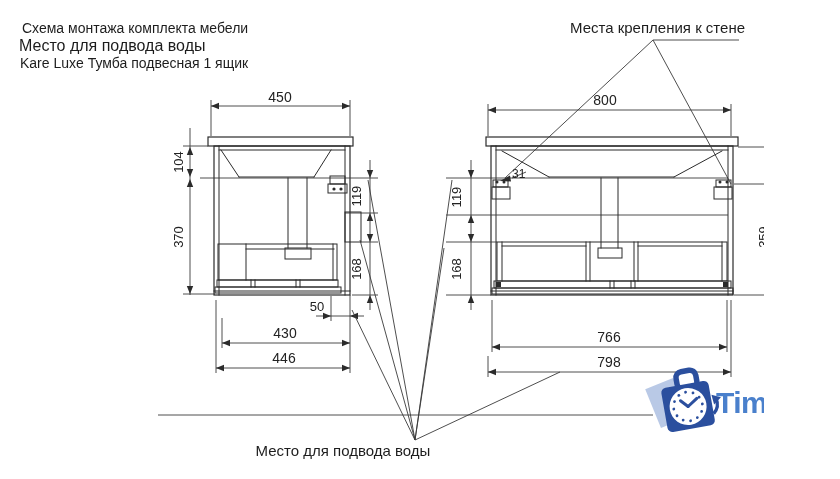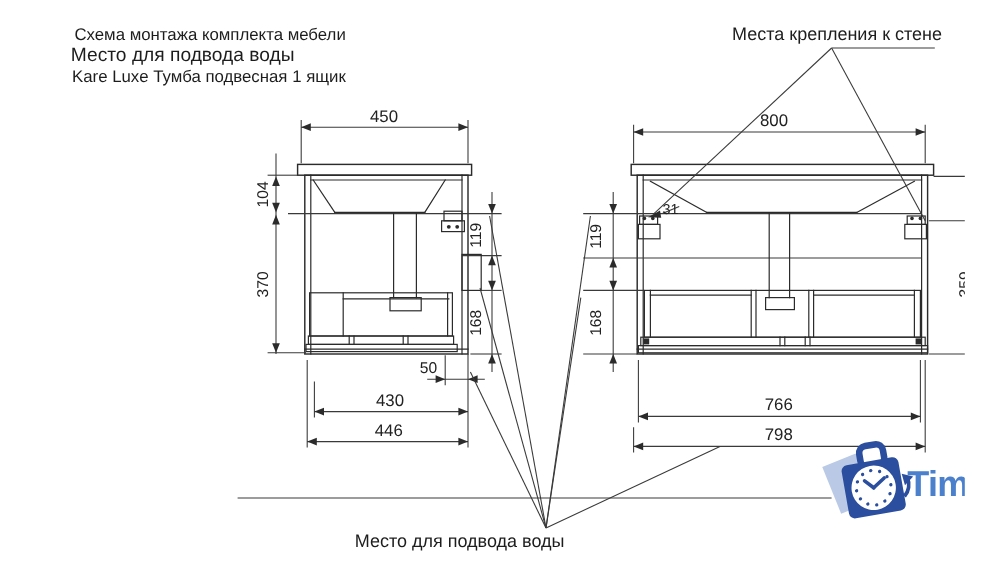--- a/index.html
+++ b/index.html
@@ -1,17 +1,17 @@
 <!DOCTYPE html>
 <html><head>
 <meta charset="utf-8">
 <style>
   html,body{margin:0;padding:0;background:#ffffff;}
   .canvas{position:relative;width:764px;height:479px;background:#fff;overflow:hidden;
-          font-family:"Liberation Sans", sans-serif;padding-left:40px;}
+          font-family:"Liberation Sans", sans-serif;}
   svg{display:block}
   .s1{stroke:#2b2b2b;stroke-width:1.2;fill:none;stroke-linecap:square}
   .s2{stroke:#2b2b2b;stroke-width:1;fill:none;stroke-linecap:square}
   .sd{stroke:#3a3a3a;stroke-width:0.9;fill:none}
   .ah{fill:#2b2b2b;stroke:none}
   .dot{fill:#2b2b2b;stroke:none}
   .dimtxt{font-family:"Liberation Sans",sans-serif;font-size:13px;fill:#222}
   .dimbig{font-family:"Liberation Sans",sans-serif;font-size:14px;fill:#222}
   .hdr1{font-family:"Liberation Sans",sans-serif;font-size:14px;fill:#1d1d1d}
   .hdr2{font-family:"Liberation Sans",sans-serif;font-size:16px;fill:#1d1d1d}

